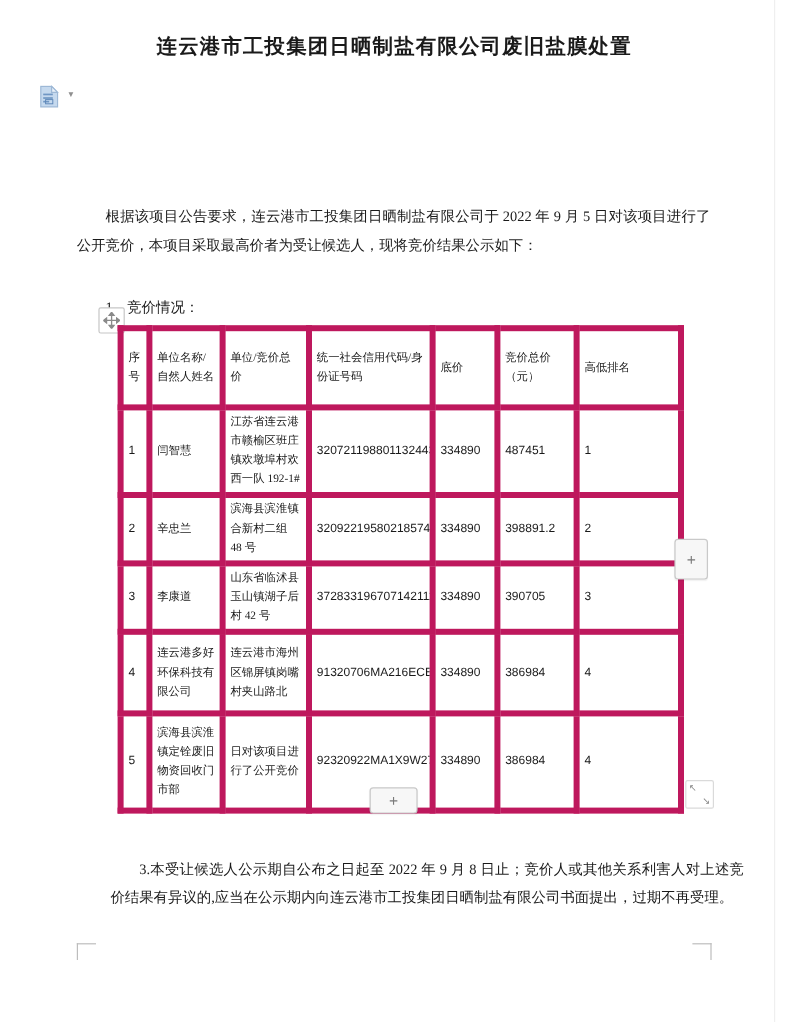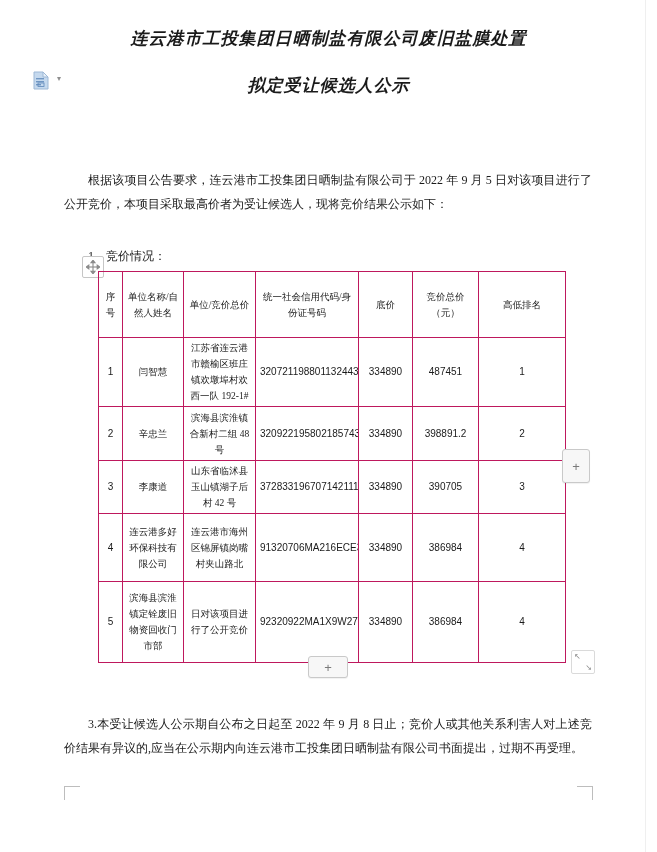--- a/index.html
+++ b/index.html
@@ -2,41 +2,41 @@
 <html><head>
 <meta charset="utf-8">
 <style>
   html,body{margin:0;padding:0;background:#ffffff;}
   .page{
     position:relative;width:657px;height:852px;background:#ffffff;overflow:hidden;
     font-family:"Liberation Serif",serif;color:#1a1a1a;
   }
   .edge-line{position:absolute;left:645px;top:0;width:0;height:852px;border-left:1px solid #efefef;}
 
-  .title{position:absolute;left:0;width:657px;text-align:center;font-weight:bold;letter-spacing:1px;font-style:italic;}
+  .title{position:absolute;left:0;width:657px;text-align:center;font-weight:bold;letter-spacing:1px;}
   .t1{top:27px;font-size:17px;}
   .t2{top:74px;font-size:17px;}
   .t3{top:122px;font-size:15px;}
 
   .para{position:absolute;left:64px;width:528px;font-size:12px;line-height:24px;
         text-align:justify;text-indent:2em;}
   .p-intro{top:168px;}
   .p-s1{top:244px;text-align:left;}
   .p-s2{top:686px;text-align:left;}
-  .p-s3{top:712px;}
+  .p-s3{top:712px;margin-left:28px;}
 
   
   .paste{position:absolute;left:33px;top:71px;width:34px;height:22px;cursor:pointer;}
   .paste .caret{position:absolute;left:24px;top:3px;font-size:8px;color:#8f8f8f;
         font-family:"DejaVu Sans",sans-serif;}
 
   
   .bid-table{position:absolute;left:98px;top:271px;border-collapse:collapse;table-layout:fixed;width:467px;}
   .bid-table th,.bid-table td{
-    border:1px solid #be185d;text-align:center;vertical-align:middle;
+    border:5px solid #be185d;text-align:left;vertical-align:middle;
     font-weight:normal;font-size:9.5px;line-height:16px;padding:2px 4px;
     overflow:hidden;
   }
   .bid-table .num{font-family:"Liberation Sans",sans-serif;font-size:10px;white-space:nowrap;}
   tr.hrow{height:66px;}
   tr.r0{height:67px;} tr.r1{height:54px;} tr.r2{height:53px;} tr.r3{height:68px;} tr.r4{height:81px;}
 
   
   .move-handle{position:absolute;left:82px;top:256px;width:20px;height:20px;background:#fff;
     border:1px solid #c6c6c6;border-radius:2px;display:flex;align-items:center;justify-content:center;cursor:move;}
@@ -57,21 +57,20 @@
   .crop-r{left:577px;top:786px;border-top:1px solid #bdbdbd;border-right:1px solid #bdbdbd;}
 </style>
 </head>
 <body>
 
 <div class="page">
 
   <div class="edge-line"></div>
 
   <div class="title t1">连云港市工投集团日晒制盐有限公司废旧盐膜处置</div>
-  <div class="title t2">拟定受让候选人公示</div>
 
   <div class="paste">
     <svg width="16" height="19" viewBox="0 0 16 19">
       <path d="M1 1h9l5 5v12H1z" fill="#c5d9ee" stroke="#9db8d6" stroke-width="1"></path>
       <path d="M10 1l5 5h-5z" fill="#e9f1f9" stroke="#9db8d6" stroke-width="1"></path>
       <rect x="3" y="7" width="8" height="1.4" fill="#6f96c3"></rect>
       <rect x="3" y="10" width="8" height="1.4" fill="#6f96c3"></rect>
       <rect x="3" y="13" width="5" height="1.4" fill="#6f96c3"></rect>
       <rect x="5" y="12" width="6" height="3.5" fill="none" stroke="#5d87b8" stroke-width="0.8"></rect>
     </svg>

